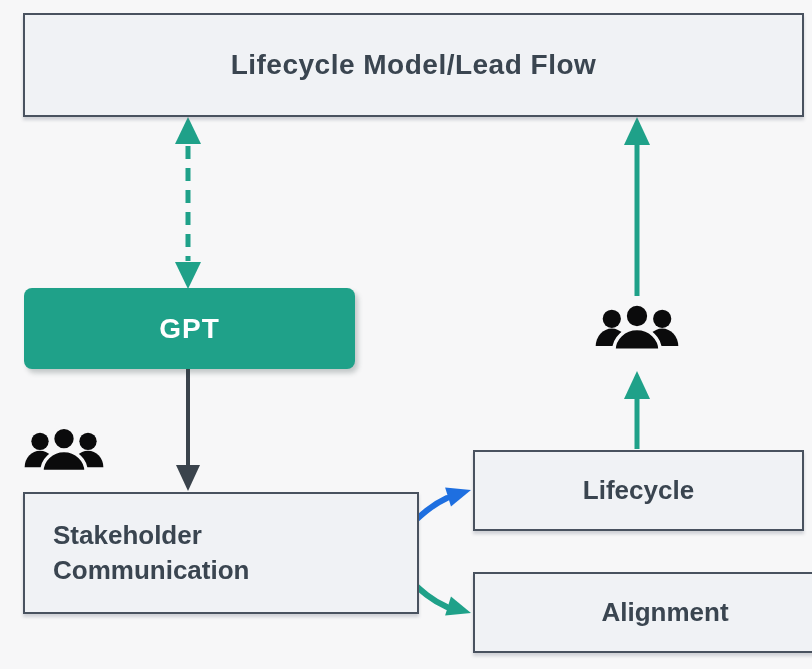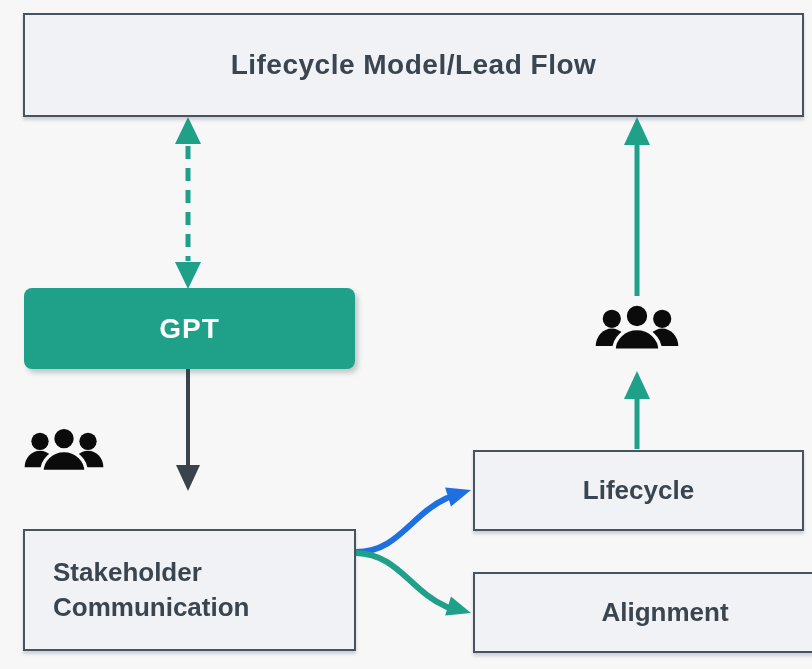--- a/index.html
+++ b/index.html
@@ -46,25 +46,24 @@
     background: var(--teal, #1FA189);
     border: none;
     border-radius: 8px;
     color: #FFFFFF;
     font-size: 28px;
     letter-spacing: 1px;
     box-shadow: 3px 4px 5px rgba(40, 60, 60, 0.25);
   }
   .box-stakeholder {
     left: 23px; top: 492px;
-    width: 333px; height: 122px;
+    width: 396px; height: 122px;
     font-size: 26px;
     line-height: 1.35;
     padding: 2px 28px;
-    margin-top: 37px;
   }
   .box-feedback {
     left: 473px; top: 450px;
     width: 331px; height: 81px;
     font-size: 26px;
   }
   .box-alignment {
     left: 473px; top: 572px;
     width: 384px; height: 81px;
     font-size: 26px;

